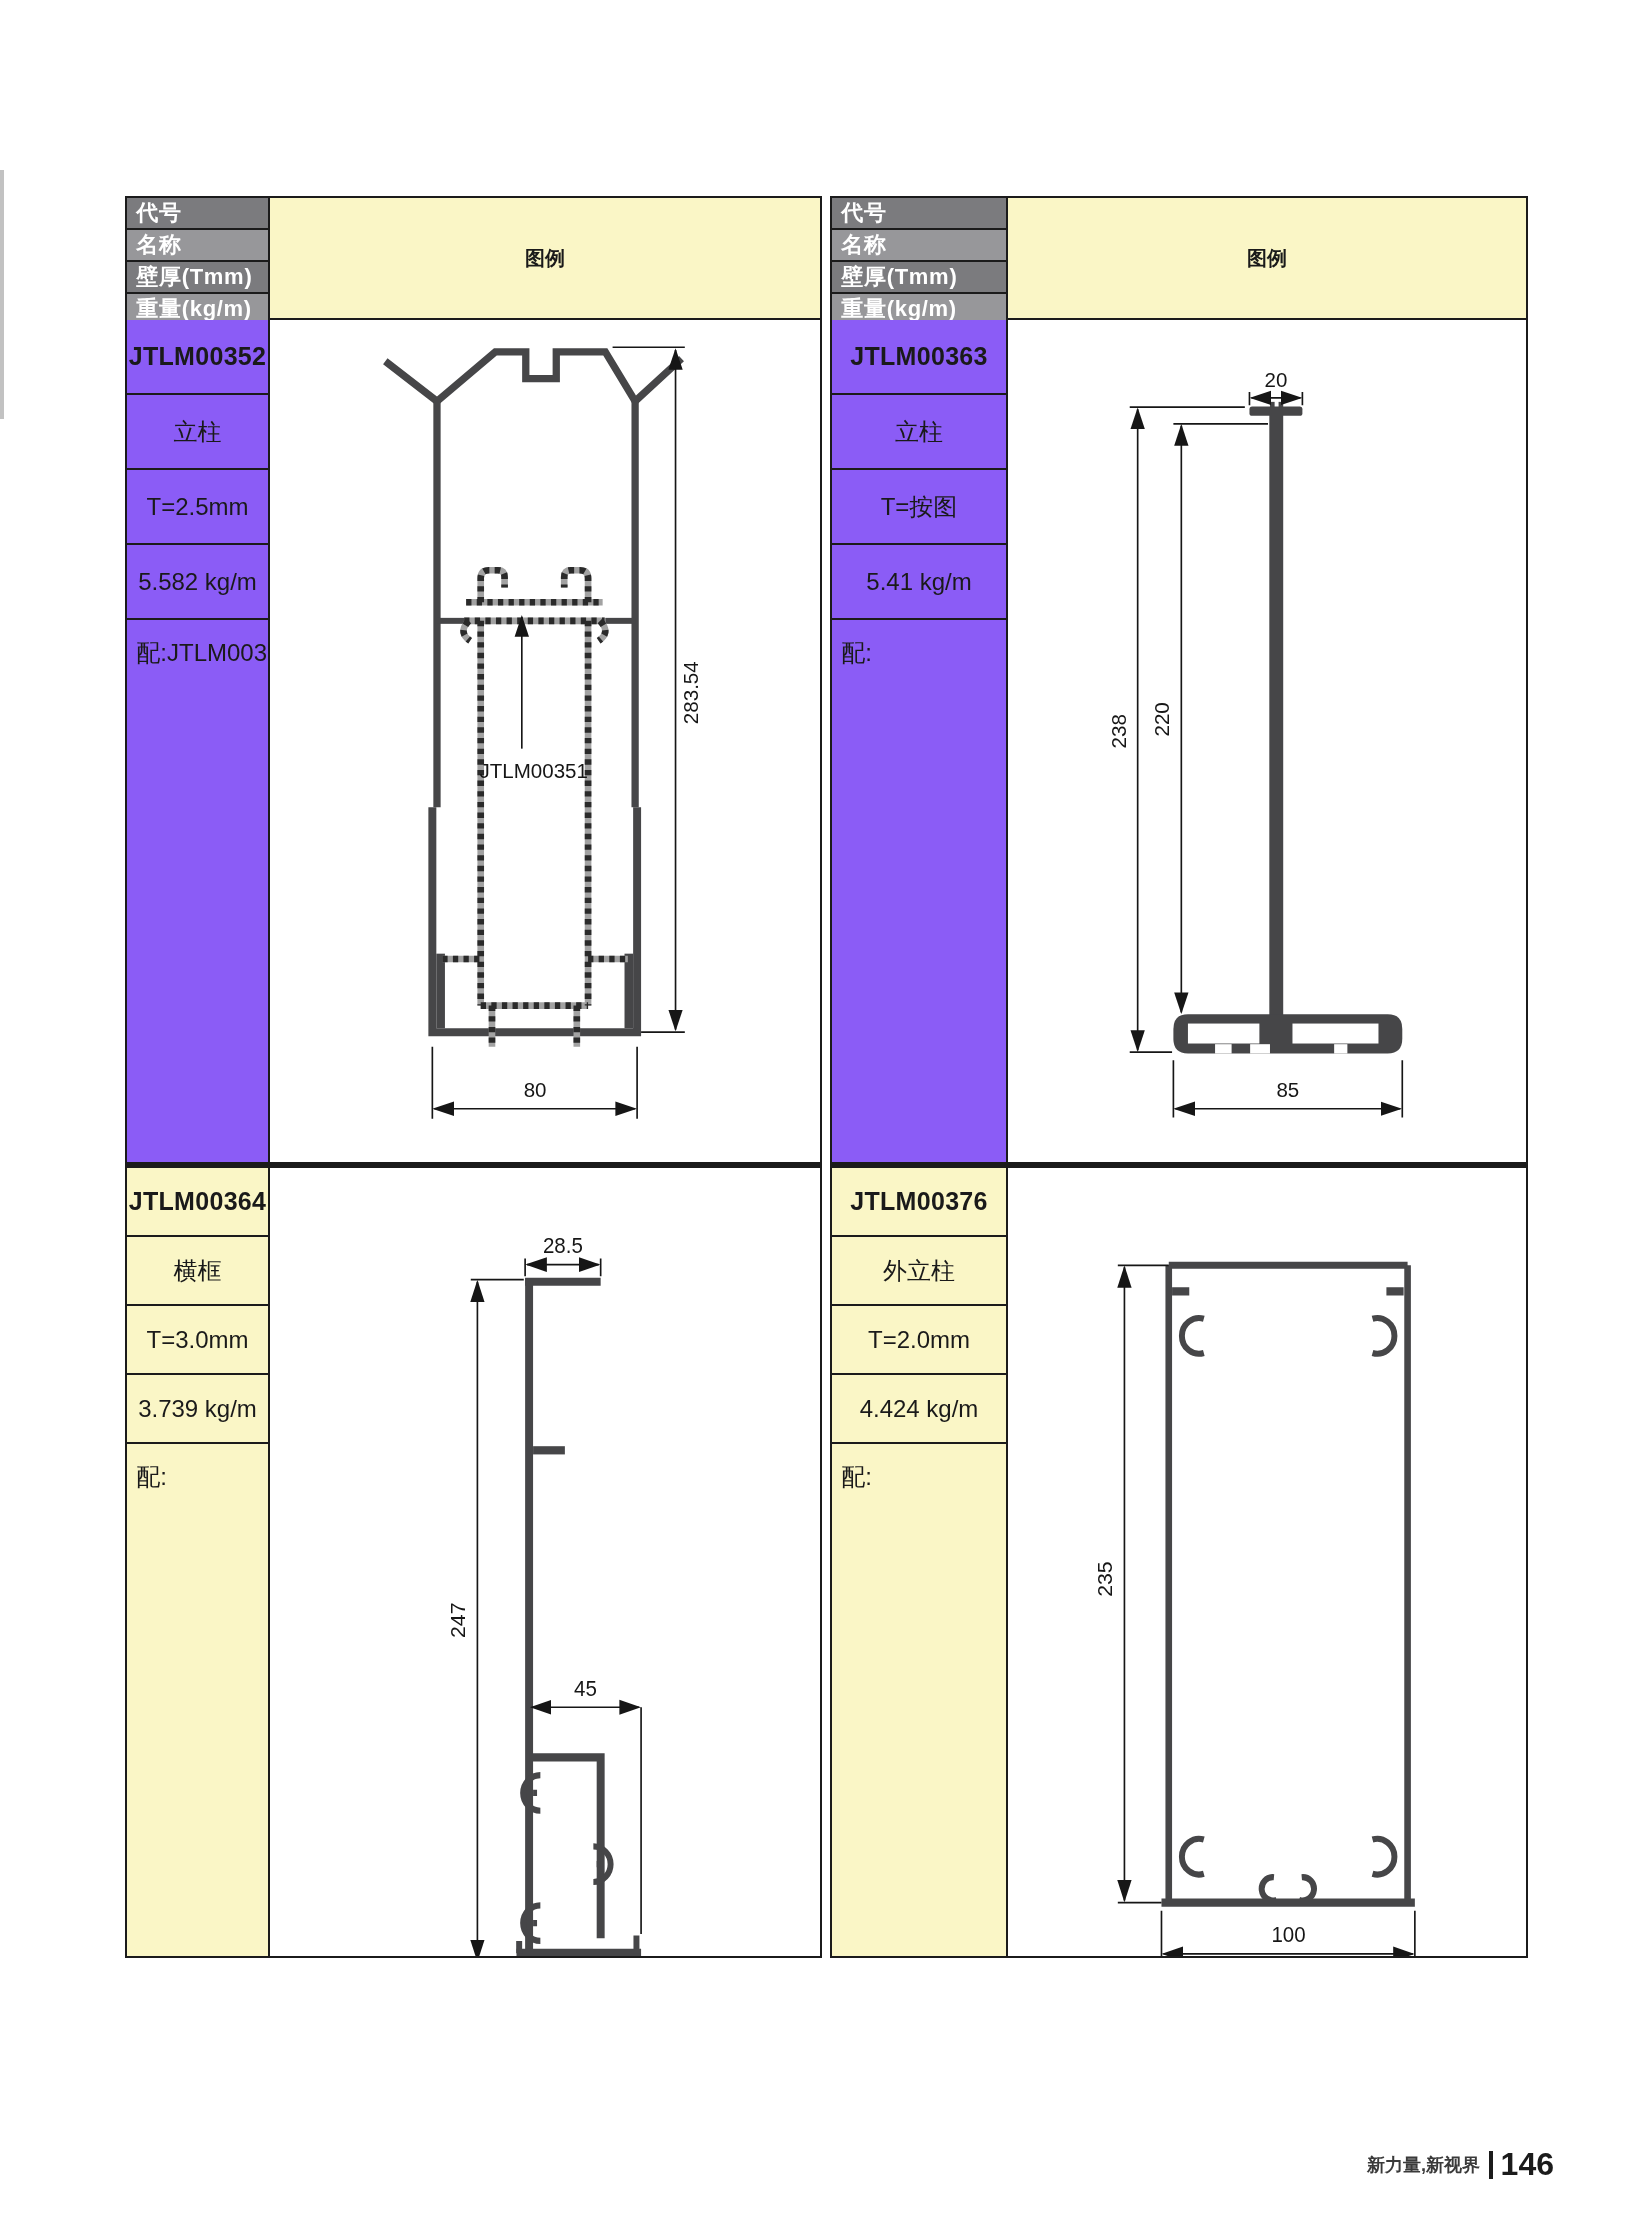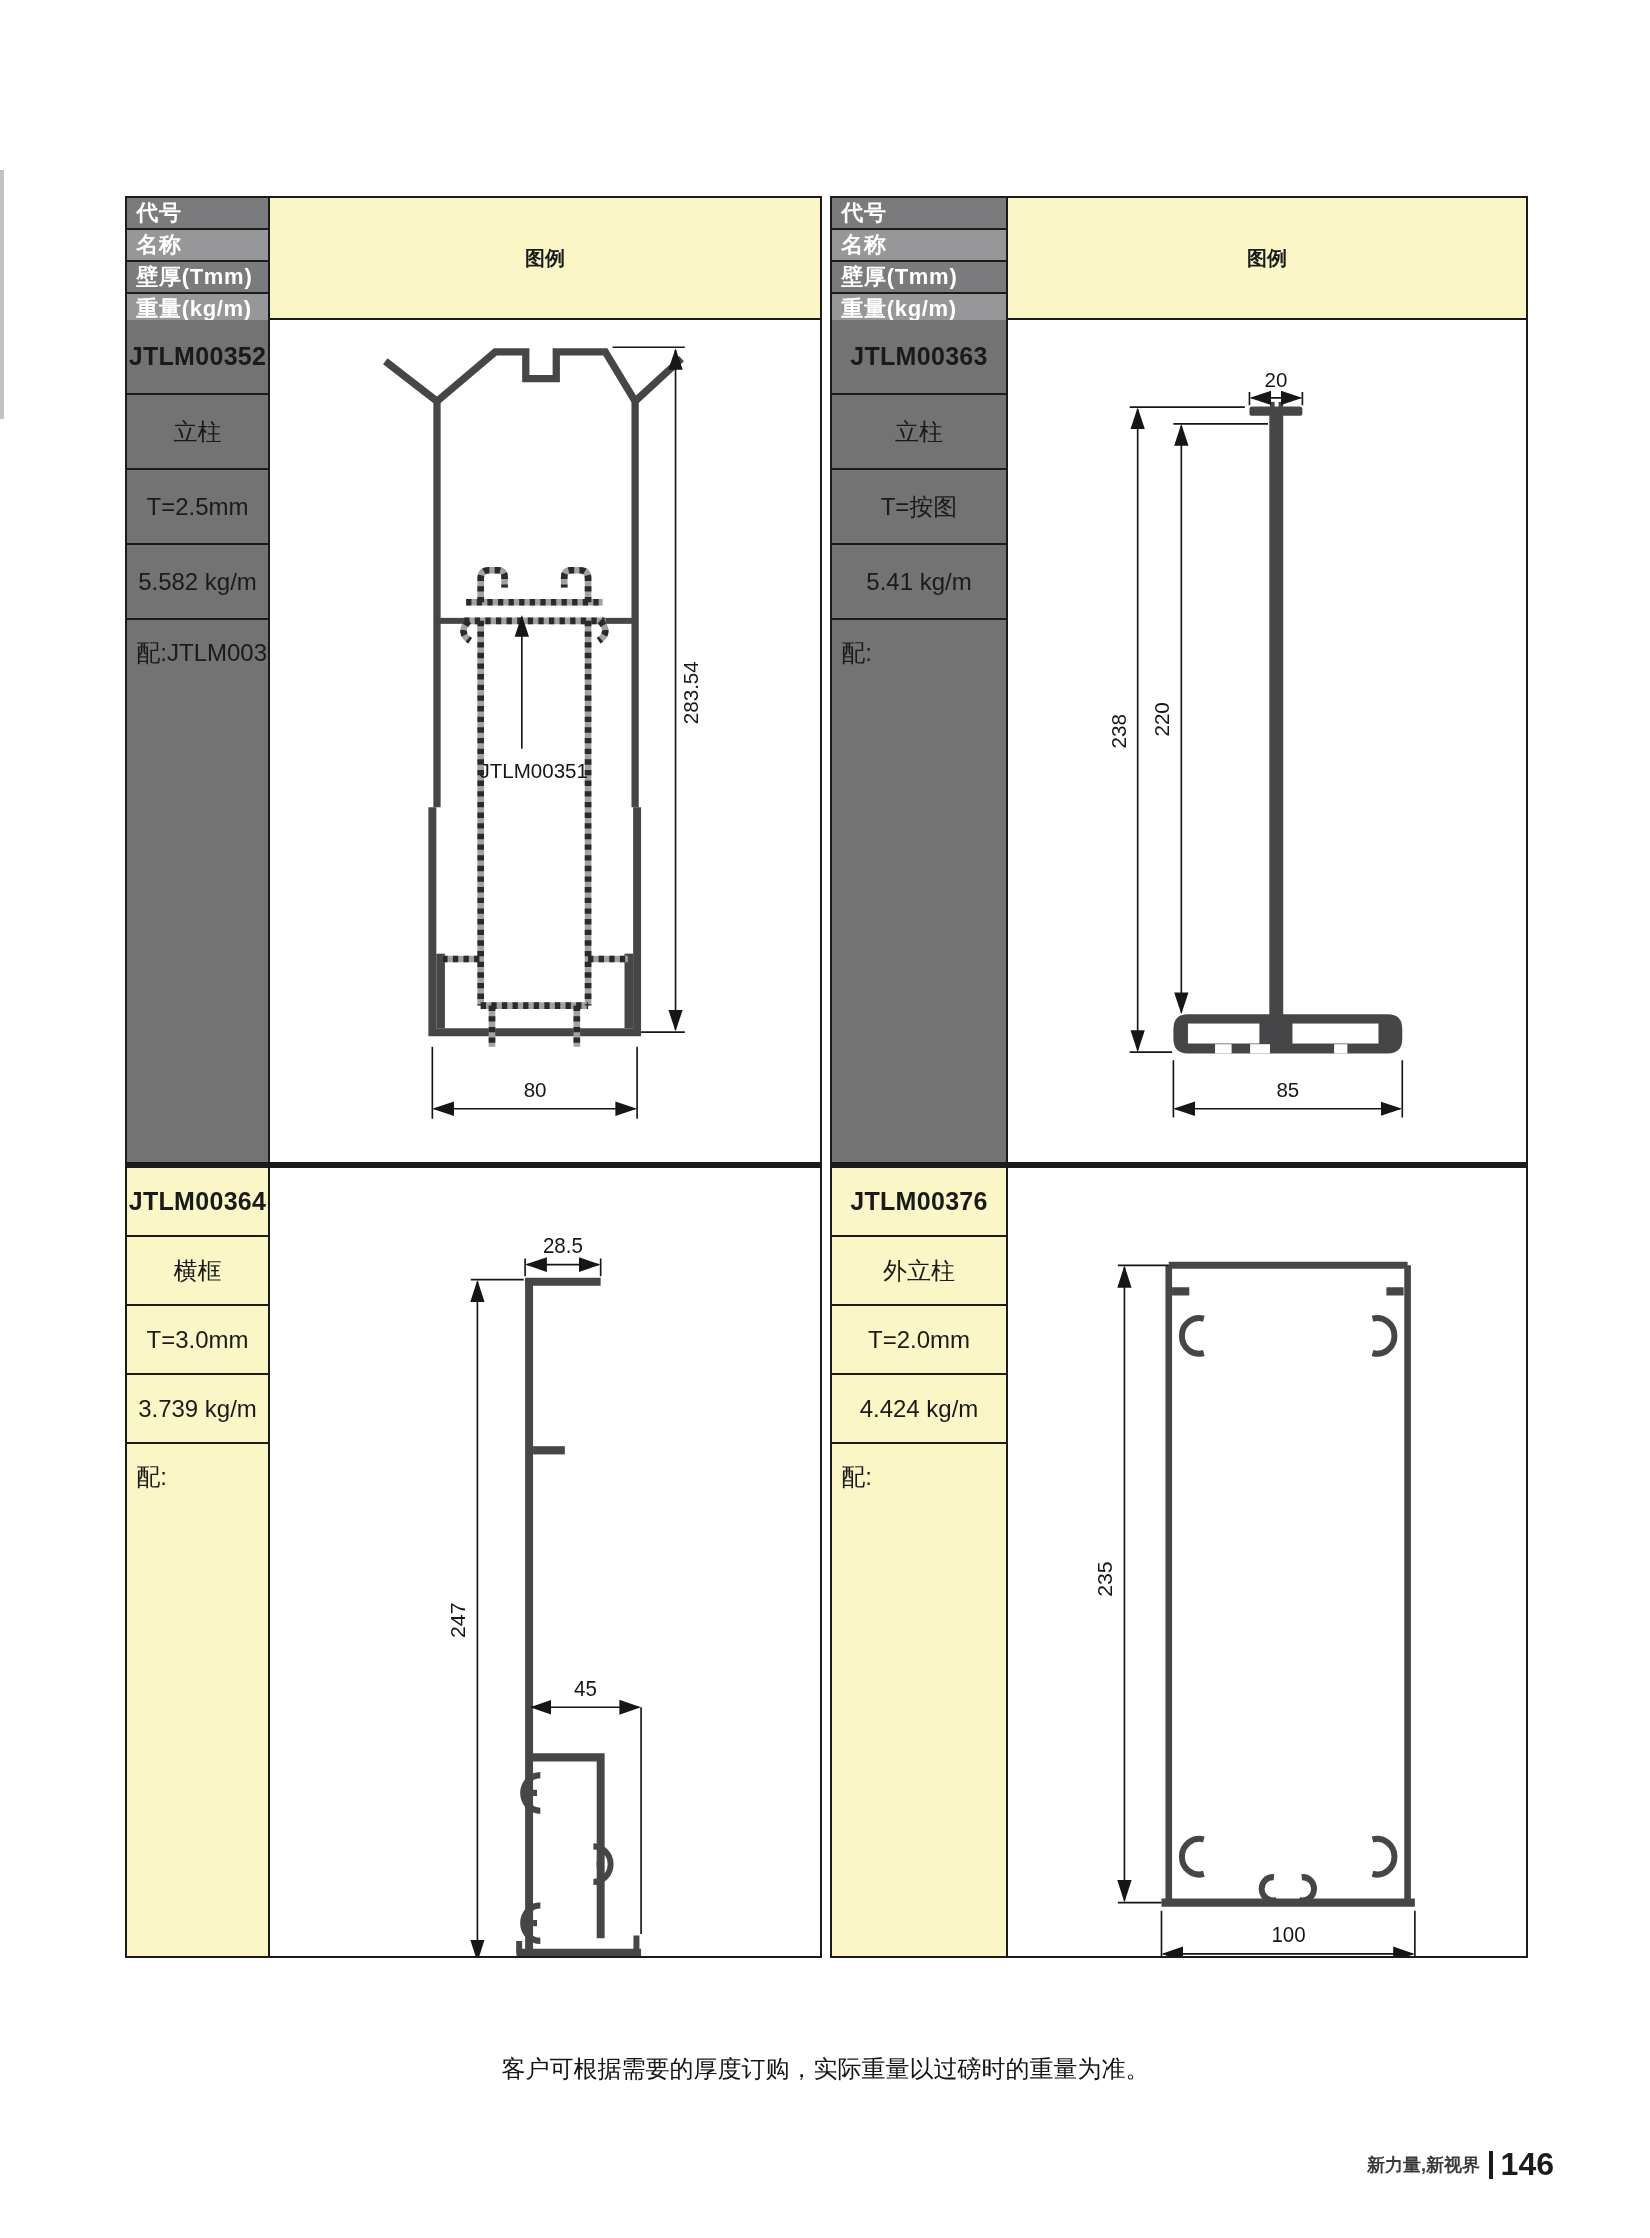--- a/index.html
+++ b/index.html
@@ -24,21 +24,21 @@
   .hrow:last-child{border-bottom:none;margin-left:48px;}
   .legend{flex:1;background:#faf6c6;display:flex;align-items:center;justify-content:center;
     font-weight:bold;font-size:20px;border-bottom:2.7px solid #1b1b1b;box-sizing:border-box;}
 
   .quad{display:flex;flex:none;}
   .quadTop{height:842px;}
   .quadBottom{flex:1;}
   .lcol{width:143px;flex:none;display:flex;flex-direction:column;border-right:2.7px solid #1b1b1b;box-sizing:border-box;}
   #groupR .lcol{width:176px;}
   .cell{flex:none;display:flex;align-items:center;justify-content:center;font-size:24px;
-    border-bottom:2.7px solid #1b1b1b;box-sizing:border-box;background:#737373;}
+    border-bottom:2.7px solid #1b1b1b;box-sizing:border-box;background:#8b5cf6;}
   .quadTop .cell{height:75px;}
   .quadBottom .cell{height:69px;background:#faf6c6;}
   .cell.code{font-weight:bold;font-size:25px;letter-spacing:0.3px;}
   .cell.match{flex:1;height:auto;align-items:flex-start;justify-content:flex-start;
     padding:17.3px 0 0 9.3px;border-bottom:none;}
   .divider{height:6px;background:#1b1b1b;flex:none;}
   .diagram{flex:1;background:#ffffff;position:relative;}
   .diagram svg{position:absolute;left:0;top:0;width:100%;height:100%;}
 
   .profileStroke{stroke:#464648;fill:none;}
@@ -272,21 +272,20 @@
 
         <path class="dim" d="M232,1084 V1160 M615,1084 V1160"></path>
         <line class="dim" x1="235" y1="1147" x2="612" y2="1147" marker-start="url(#a4)" marker-end="url(#a4)"></line>
         <text class="dimtxt" x="424" y="1130" text-anchor="middle">100</text>
       </svg>
     </div>
   </div>
 </div>
 
 <div class="note">
-  <div>客户可根据需要的厚度订购，实际重量以过磅时的重量为准。</div>
 </div>
 
 <div class="brandline">
   <span class="brand">新力量,新视界</span>
   <span class="brandbar"></span>
   <span class="pagenum">146</span>
 </div>
 
 
 </body></html>

